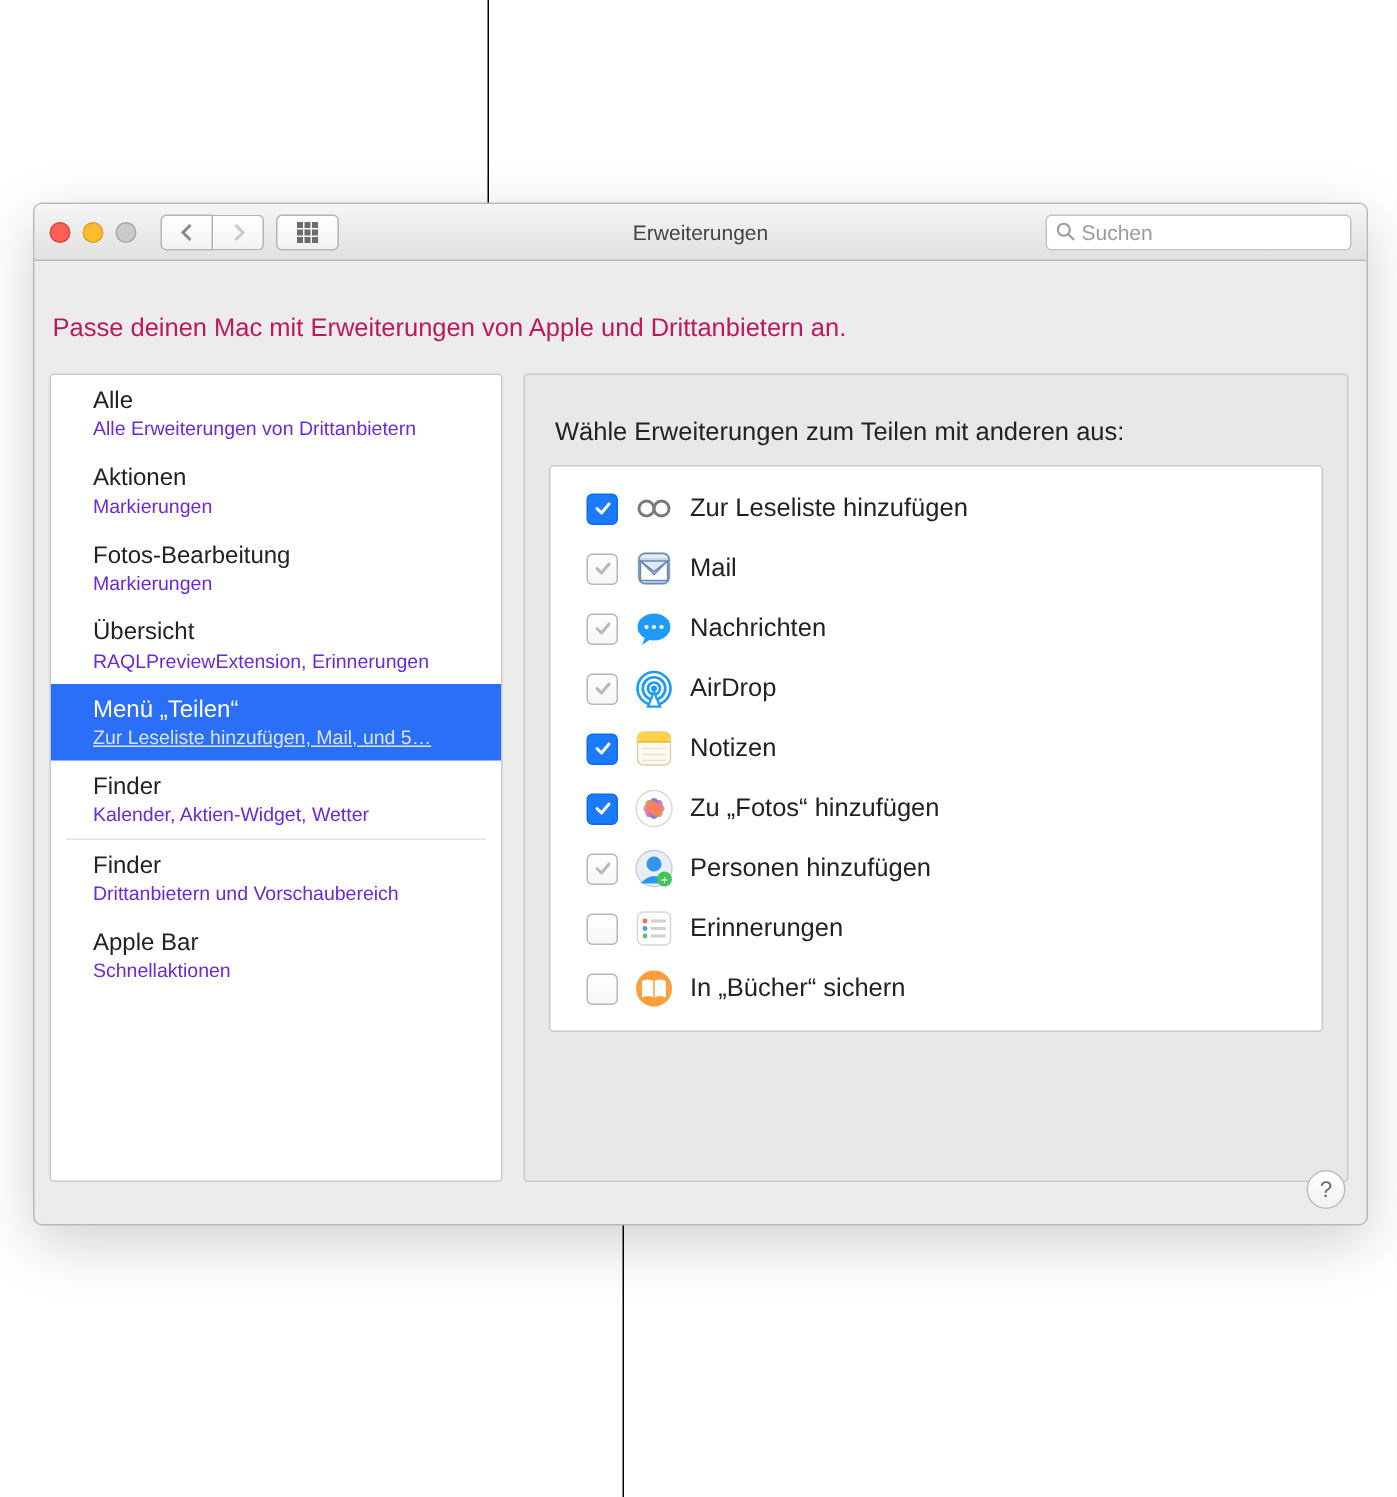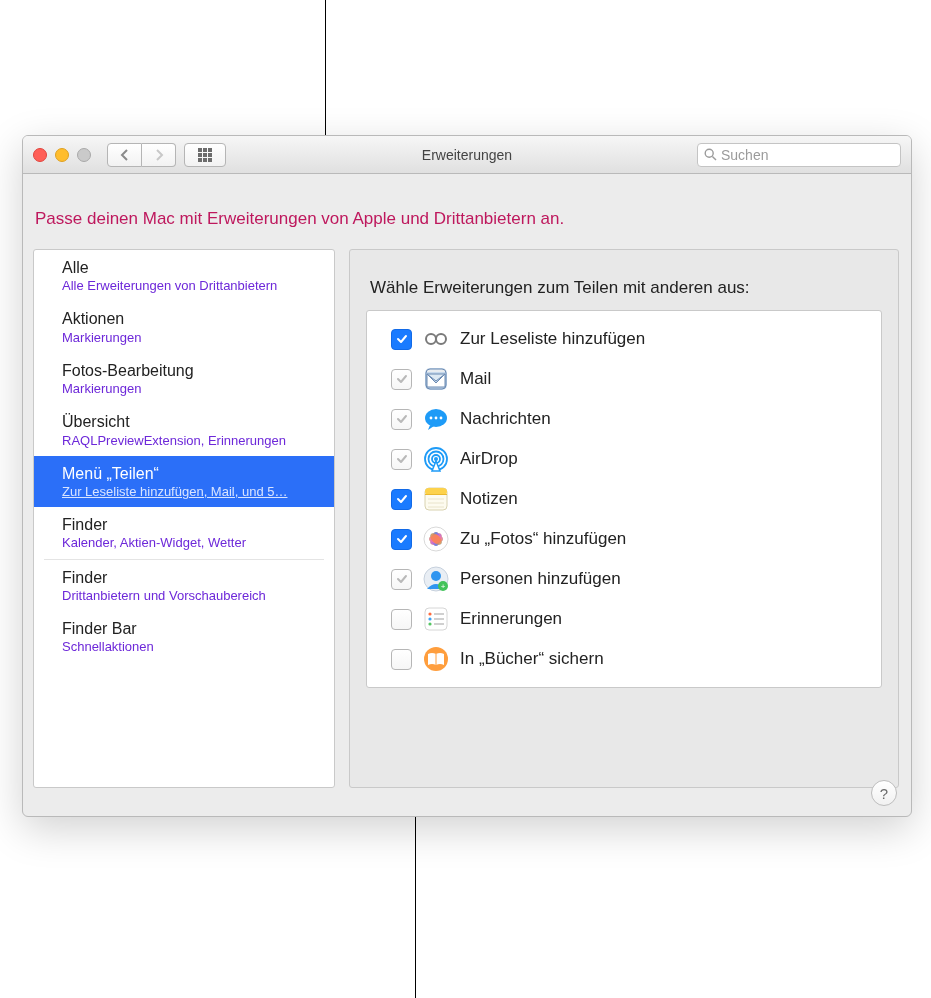--- a/index.html
+++ b/index.html
@@ -122,21 +122,21 @@
           <div class="side-item">
             <div class="t">Finder</div>
             <div class="s">Kalender, Aktien-Widget, Wetter</div>
           </div>
           <div class="side-div"></div>
           <div class="side-item">
             <div class="t">Finder</div>
             <div class="s">Drittanbietern und Vorschaubereich</div>
           </div>
           <div class="side-item">
-            <div class="t">Finder Bar</div>
+            <div class="t">Apple Bar</div>
             <div class="s">Schnellaktionen</div>
           </div>
         </div>
 
         <div class="panel">
           <h2>Wähle Erweiterungen zum Teilen mit anderen aus:</h2>
           <div class="list">
 
             <div class="row">
               <div class="cb on">

